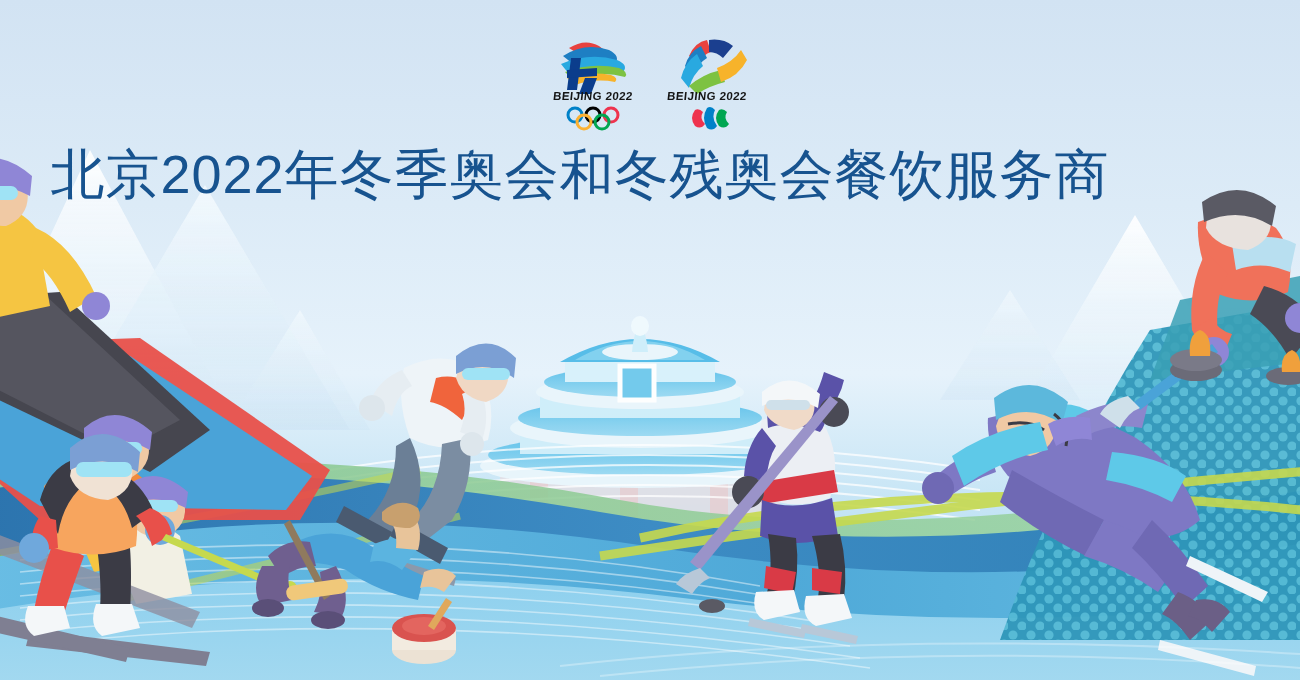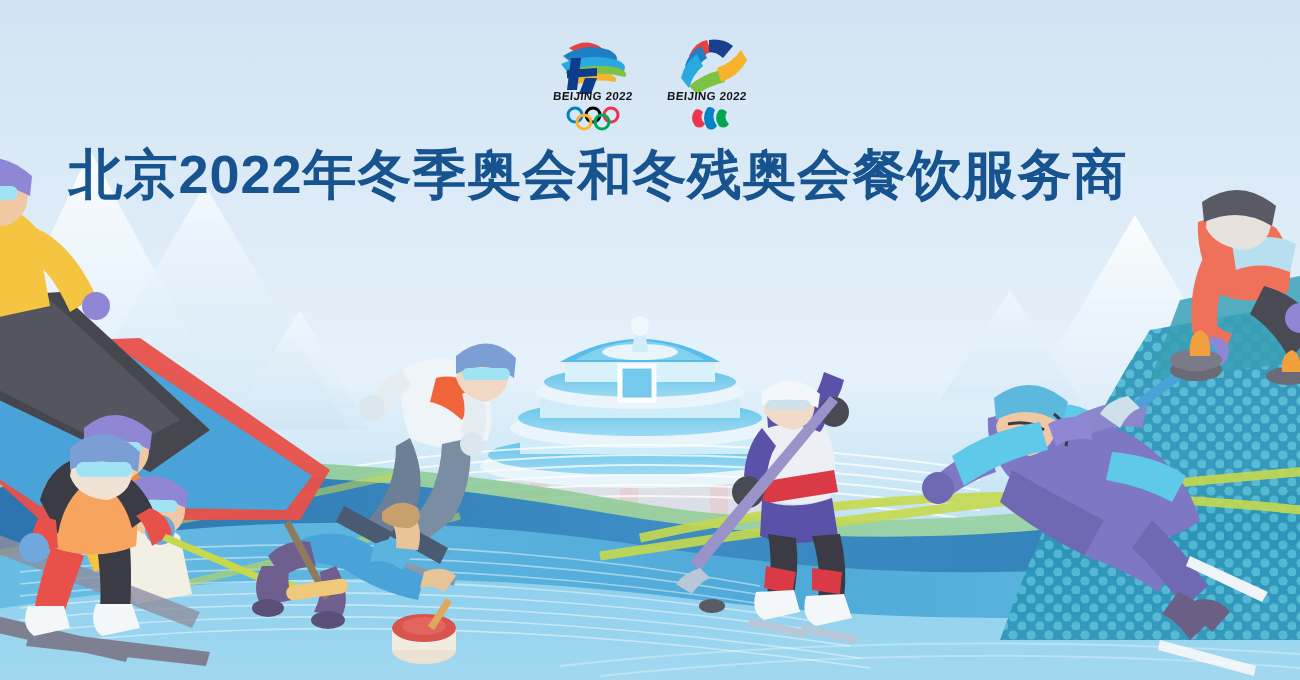--- a/index.html
+++ b/index.html
@@ -58,27 +58,26 @@
 
   
   .title {
     position: absolute;
     left: 0;
     top: 142px;
     width: 1160px;
     text-align: center;
     z-index: 45;
     font-family: "Liberation Sans", "DejaVu Sans", sans-serif;
-    font-weight: 700;
+    font-weight: 400;
     font-size: 54px;
     line-height: 64px;
     letter-spacing: 1px;
     color: #17538f;
     white-space: nowrap;
-    padding-left: 18px;
   }
 </style>
 </head>
 <body>
 
 <div id="banner">
 
   <svg class="layer" viewBox="0 0 1300 680" preserveAspectRatio="none">
     <defs>
       <linearGradient id="skyG" x1="0" y1="0" x2="0" y2="1">

